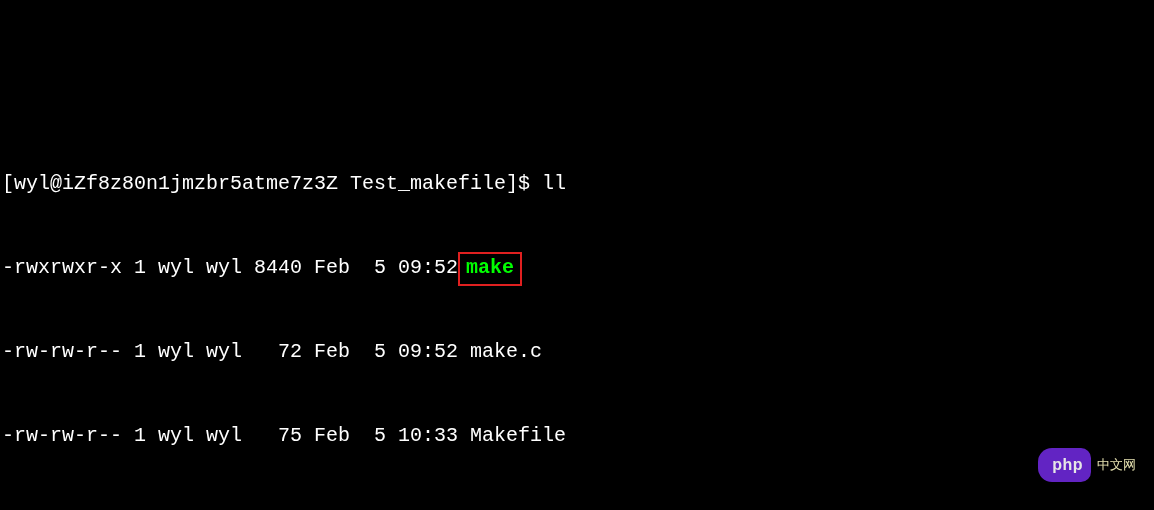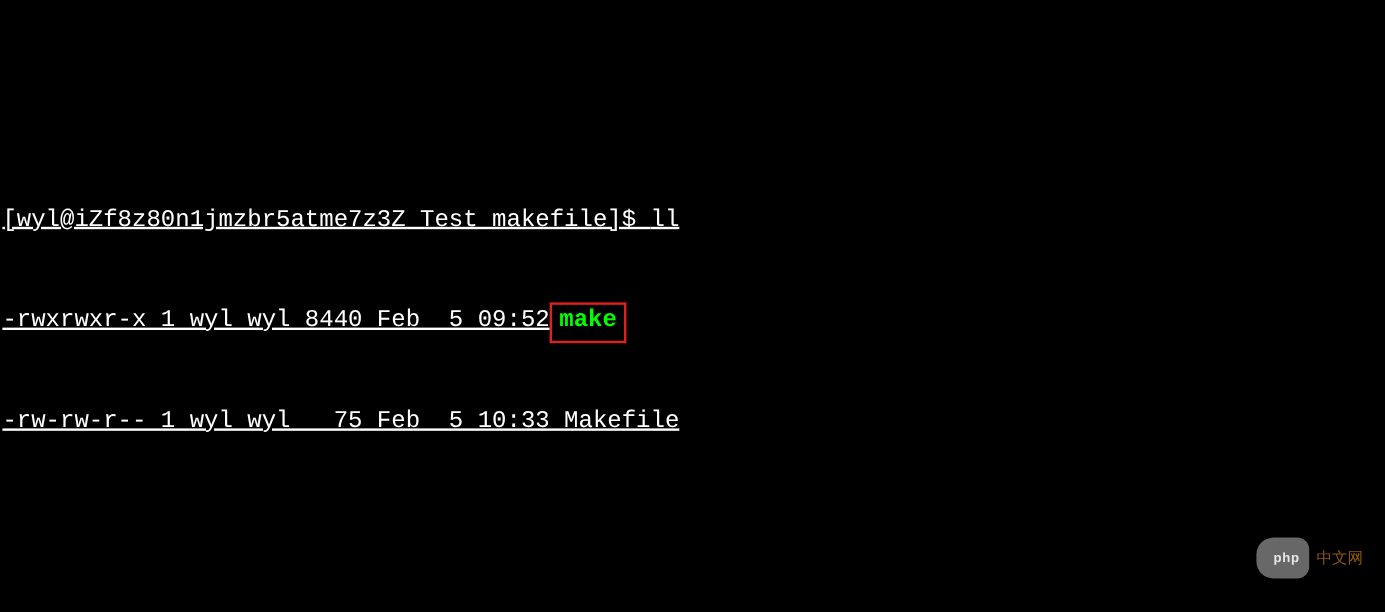--- a/index.html
+++ b/index.html
@@ -17,21 +17,20 @@
       color: #ffffff;
       overflow: hidden;
       position: relative;
       white-space: pre;
     }
     .terminal {
       padding: 2px 0 0 2px;
     }
     .line {
       height: 28px;
-      text-decoration: underline;
     }
     .green {
       color: #00ff00;
       font-weight: bold;
     }
     .highlight-box {
       border: 2px solid #e02020;
       padding: 0 6px 15px 6px;
       display: inline-block;
       height: 34px;
@@ -42,44 +41,45 @@
     .watermark {
       position: absolute;
       right: 18px;
       bottom: 28px;
       display: flex;
       align-items: center;
       gap: 6px;
       opacity: 0.9;
     }
     .watermark-badge {
-      background: #737373;
+      background: #6d28d9;
       color: #ffffff;
       font-family: sans-serif;
-      font-size: 11px;
+      font-size: 16px;
       font-weight: bold;
       padding: 3px 8px 3px 14px;
       border-radius: 14px 10px 10px 14px;
       letter-spacing: 0.5px;
       position: relative;
     }
     .watermark-text {
-      color: #a16207;
+      color: #fef9c3;
       font-family: sans-serif;
       font-size: 13px;
     }
   </style>
 </head>
 <body>
 
 
 
 <div class="terminal">
   <div class="line"><span>[wyl@iZf8z80n1jmzbr5atme7z3Z Test_makefile]$ </span><span>ll</span></div>
   <div class="line"><span>-rwxrwxr-x 1 wyl wyl 8440 Feb  5 09:52</span><span class="highlight-box"><span class="green">make</span></span></div>
+  <div class="line"><span>-rw-rw-r-- 1 wyl wyl   72 Feb  5 09:52 make.c</span></div>
   <div class="line"><span>-rw-rw-r-- 1 wyl wyl   75 Feb  5 10:33 Makefile</span></div>
   
   
   
   
   
   
   
 </div>
 

